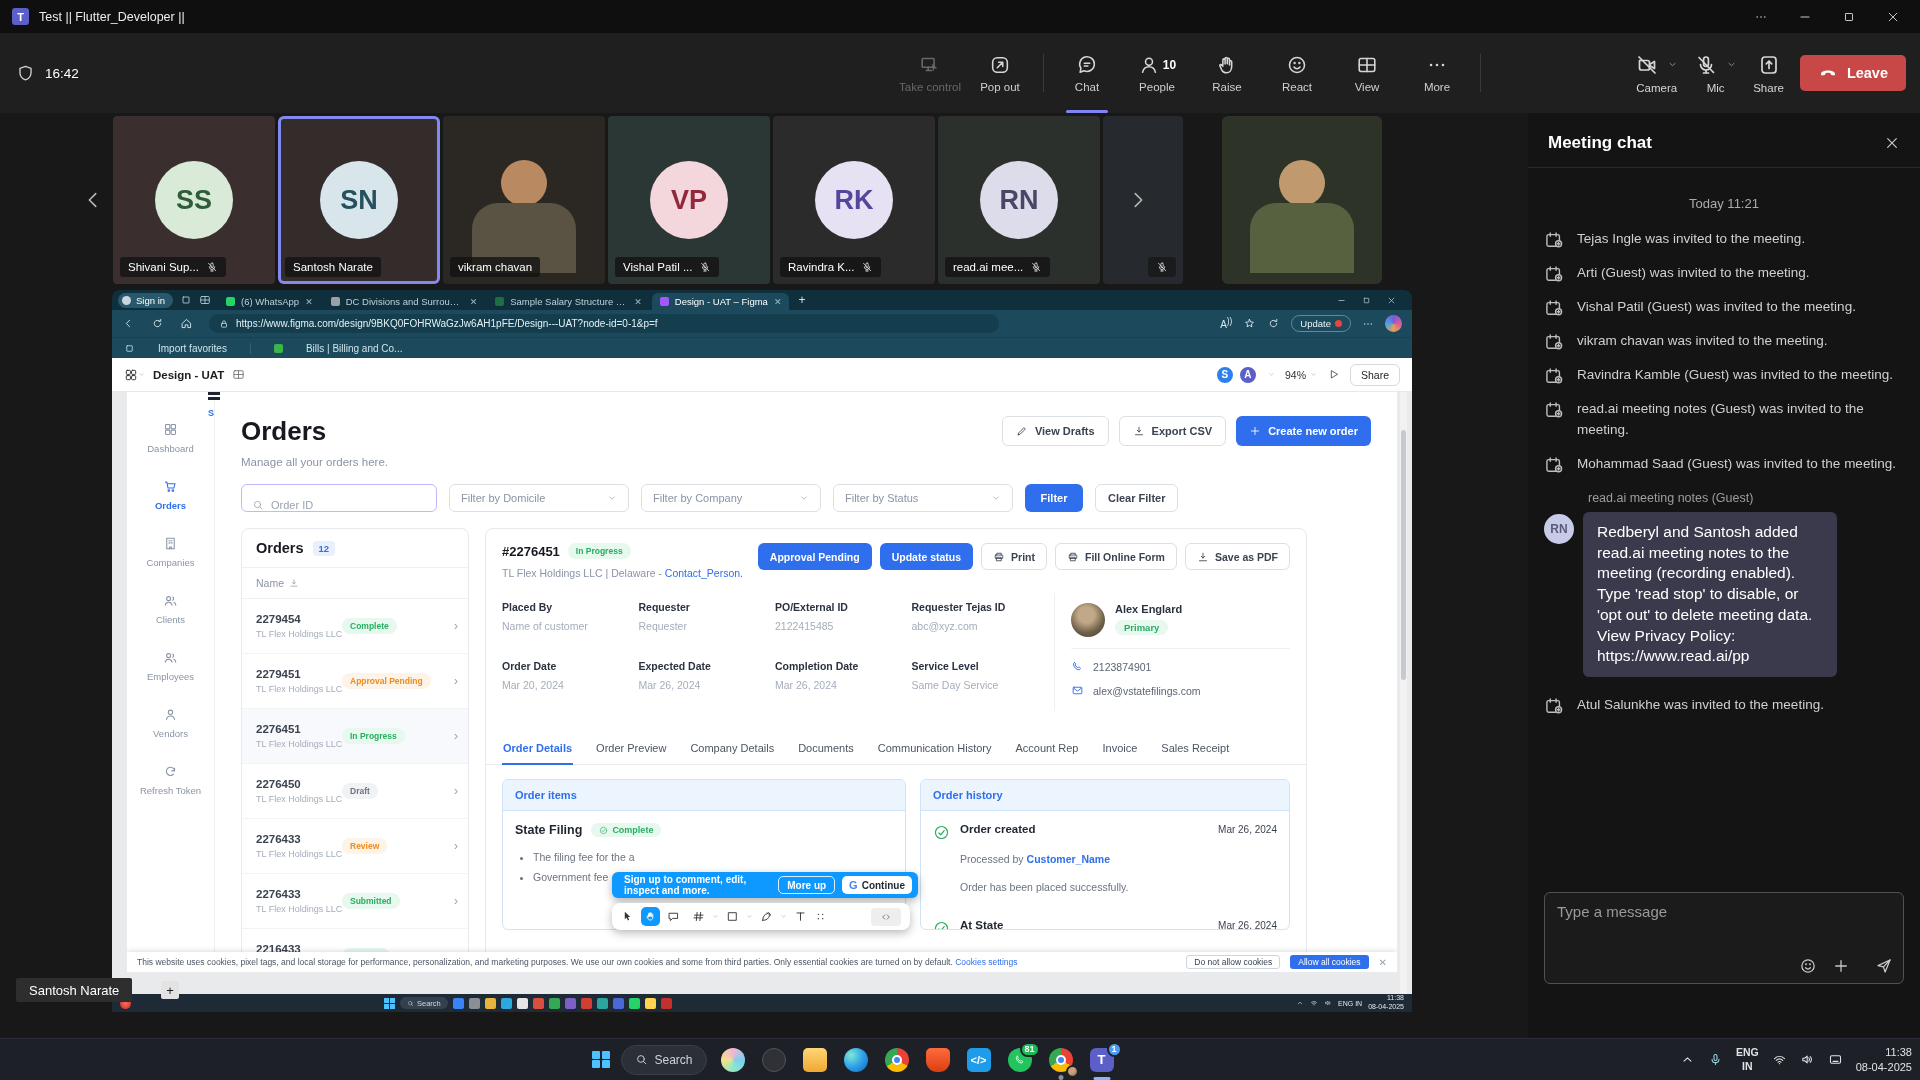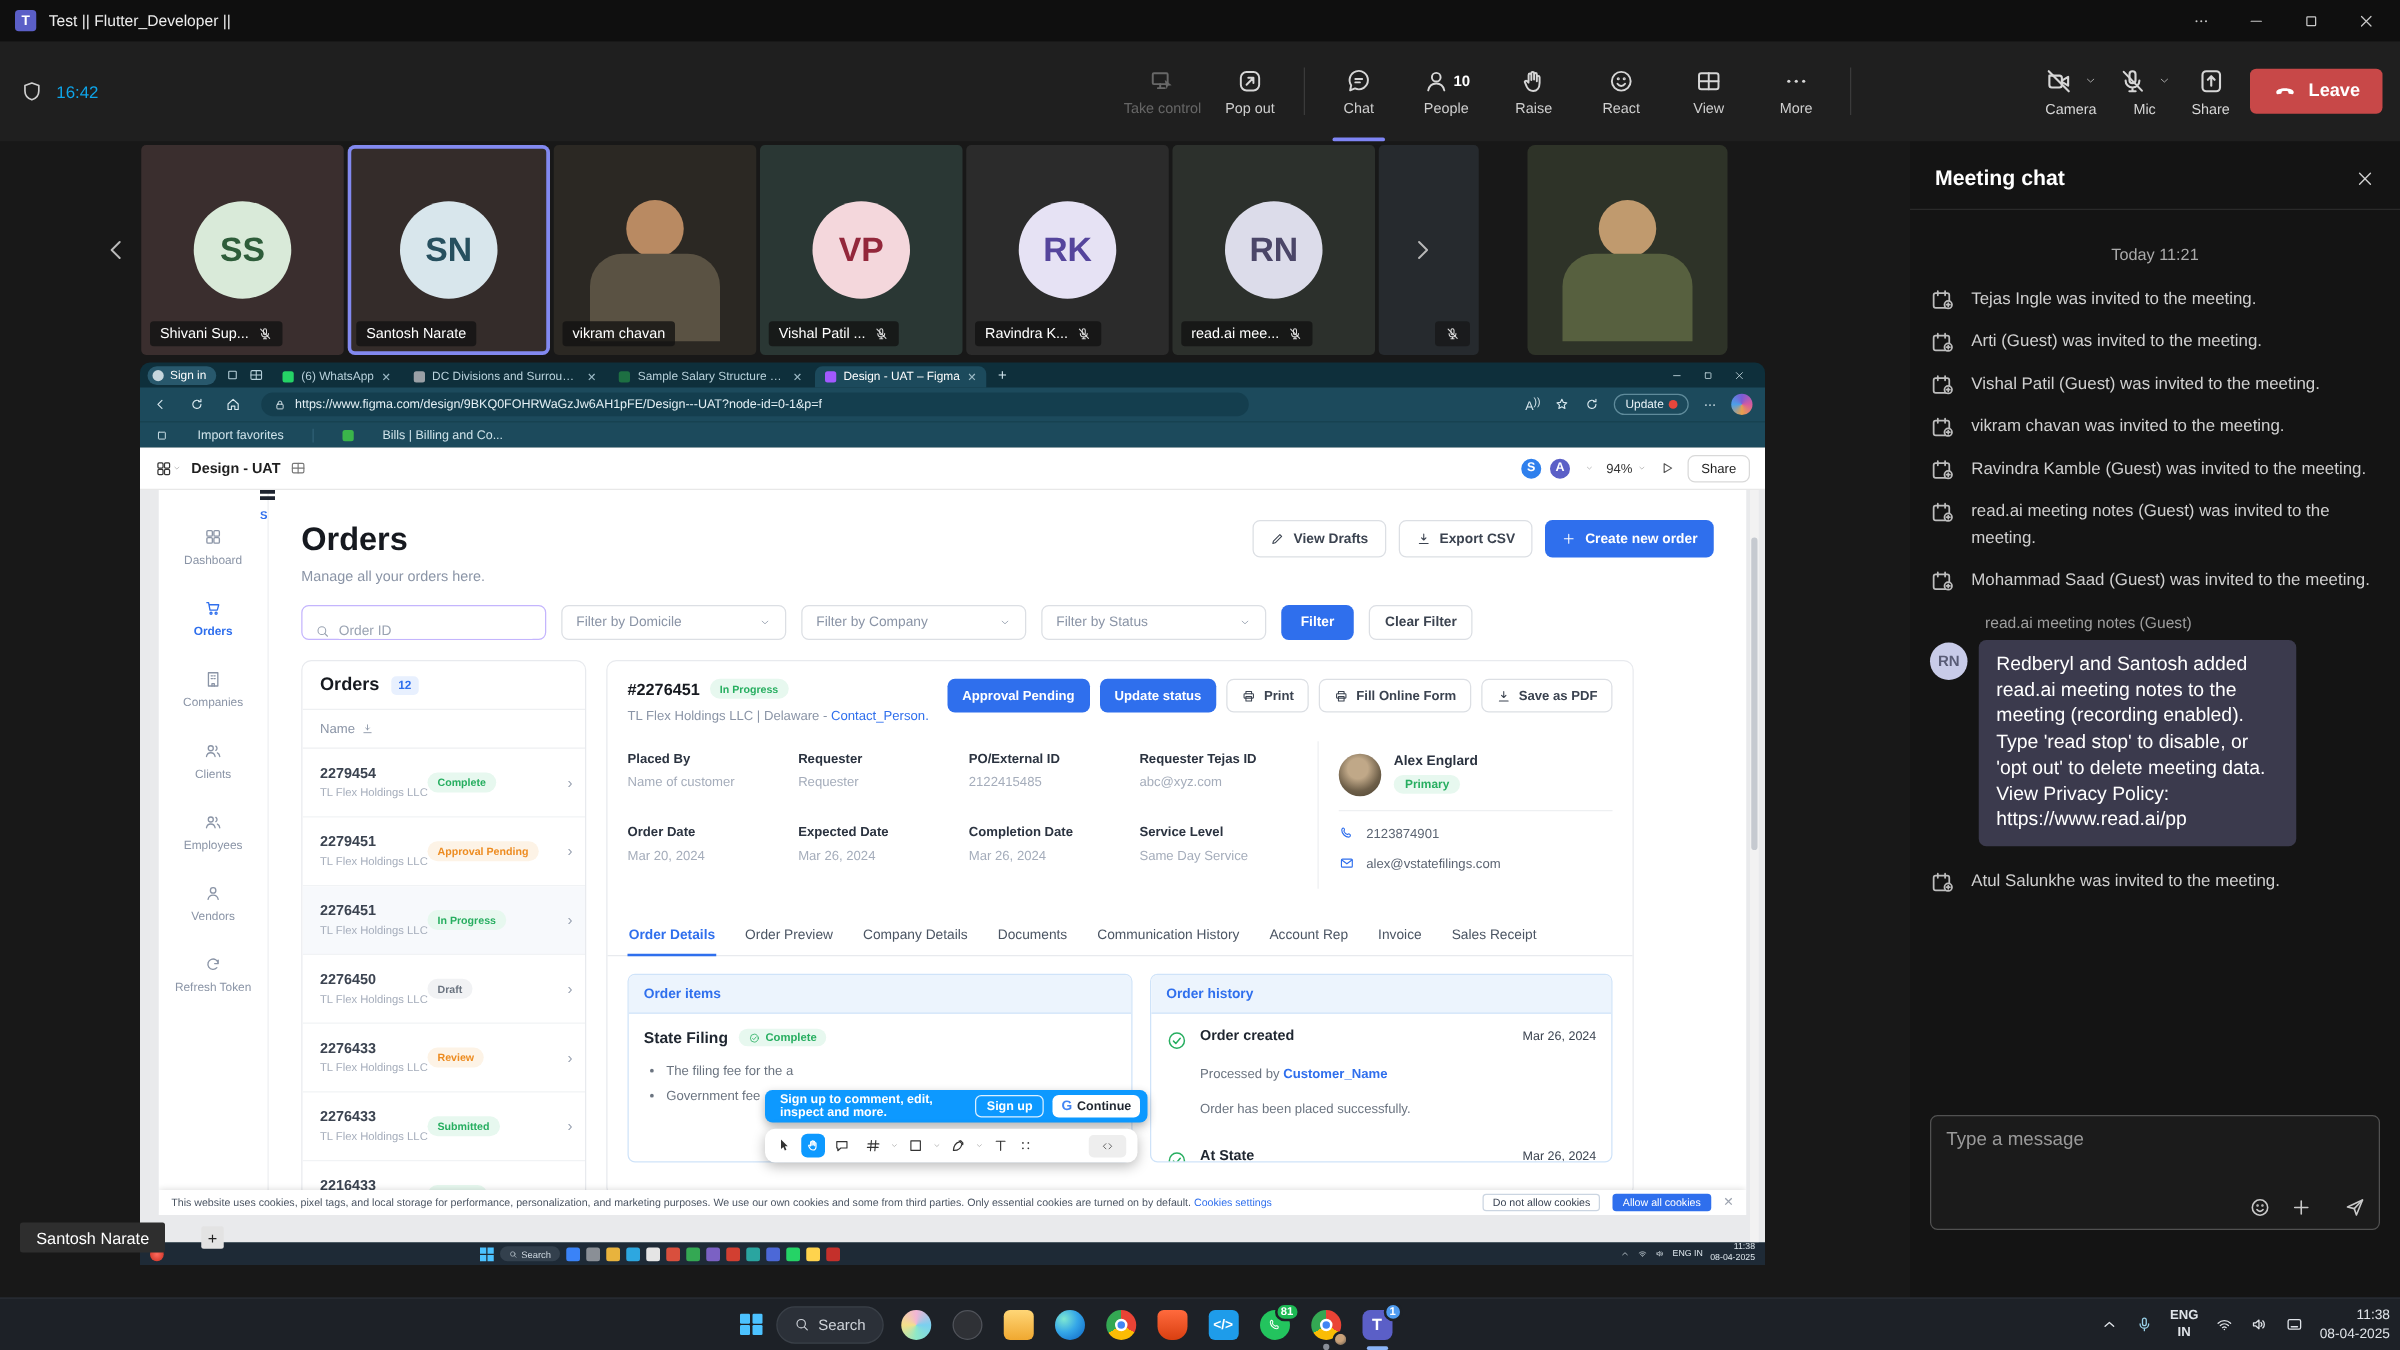--- a/index.html
+++ b/index.html
@@ -11,21 +11,21 @@
   
   .titlebar{position:absolute;left:0;top:0;right:0;height:33px;background:#0f0f0f;display:flex;align-items:center;gap:10px;padding:0 12px;z-index:40}
   .teams-logo{width:17px;height:17px;border-radius:3px;background:#5b5fc7;color:#fff;font-size:11px;font-weight:bold;display:flex;align-items:center;justify-content:center}
   .window-title{color:#ededed;font-size:12.5px}
   .win-controls{margin-left:auto;display:flex;gap:30px;color:#c9c9c9;padding-right:8px}
   .win-controls .ic{width:14px;height:14px}
 
   
   .meetingbar{position:absolute;left:0;top:33px;right:0;height:80px;background:#1f1f1f;color:#d6d6d6;z-index:39}
   .mb-left{position:absolute;left:16px;top:0;height:100%;display:flex;align-items:center;gap:10px}
-  .mb-time{font-size:13.5px;color:#0ea5e9}
+  .mb-time{font-size:13.5px;color:#ffffff}
   .mb-items{position:absolute;left:895px;top:0;height:100%;display:flex;align-items:center}
   .mb-item{width:70px;height:100%;display:flex;flex-direction:column;align-items:center;justify-content:center;gap:5px;position:relative;cursor:pointer}
   .mb-item .lbl{font-size:11.5px;color:#cfcfcf;white-space:nowrap}
   .mb-item.disabled{opacity:.4}
   .mb-item .row{display:flex;align-items:center;gap:3px}
   .mb-item .cnt{font-size:12px;font-weight:bold;color:#fff}
   .mb-item.active::after{content:"";position:absolute;bottom:0;left:14px;right:14px;height:3px;border-radius:2px;background:#7f85f5}
   .mb-sep{width:1px;height:38px;background:#3a3a3a;margin:0 8px}
   .mb-right{position:absolute;right:14px;top:0;height:100%;display:flex;align-items:center;gap:16px}
   .dev-group{display:flex;flex-direction:column;align-items:center;gap:5px}
@@ -1109,21 +1109,21 @@
       </div>
     </div>
     <div class="dscroll">
         <span class="dthumb"></span>
       </div>
   </div>
 
   <div class="fig-popup">
     <div class="popup-bar">
       <span>Sign up to comment, edit, inspect and more.</span>
-      <span class="pp-signup">Sign up</span>
+      <span class="pp-signup">More up</span>
       <span class="pp-cont">
         <span class="pp-g">G</span>
         <span>Continue</span>
       </span>
     </div>
     <div class="fig-tools">
       <span class="ic">
           <svg viewBox="0 0 24 24" fill="currentColor">
             <path d="M7 3v14l3.5-3 2.2 5.2 2.3-1-2.2-5.2H17z"></path>
           </svg>

